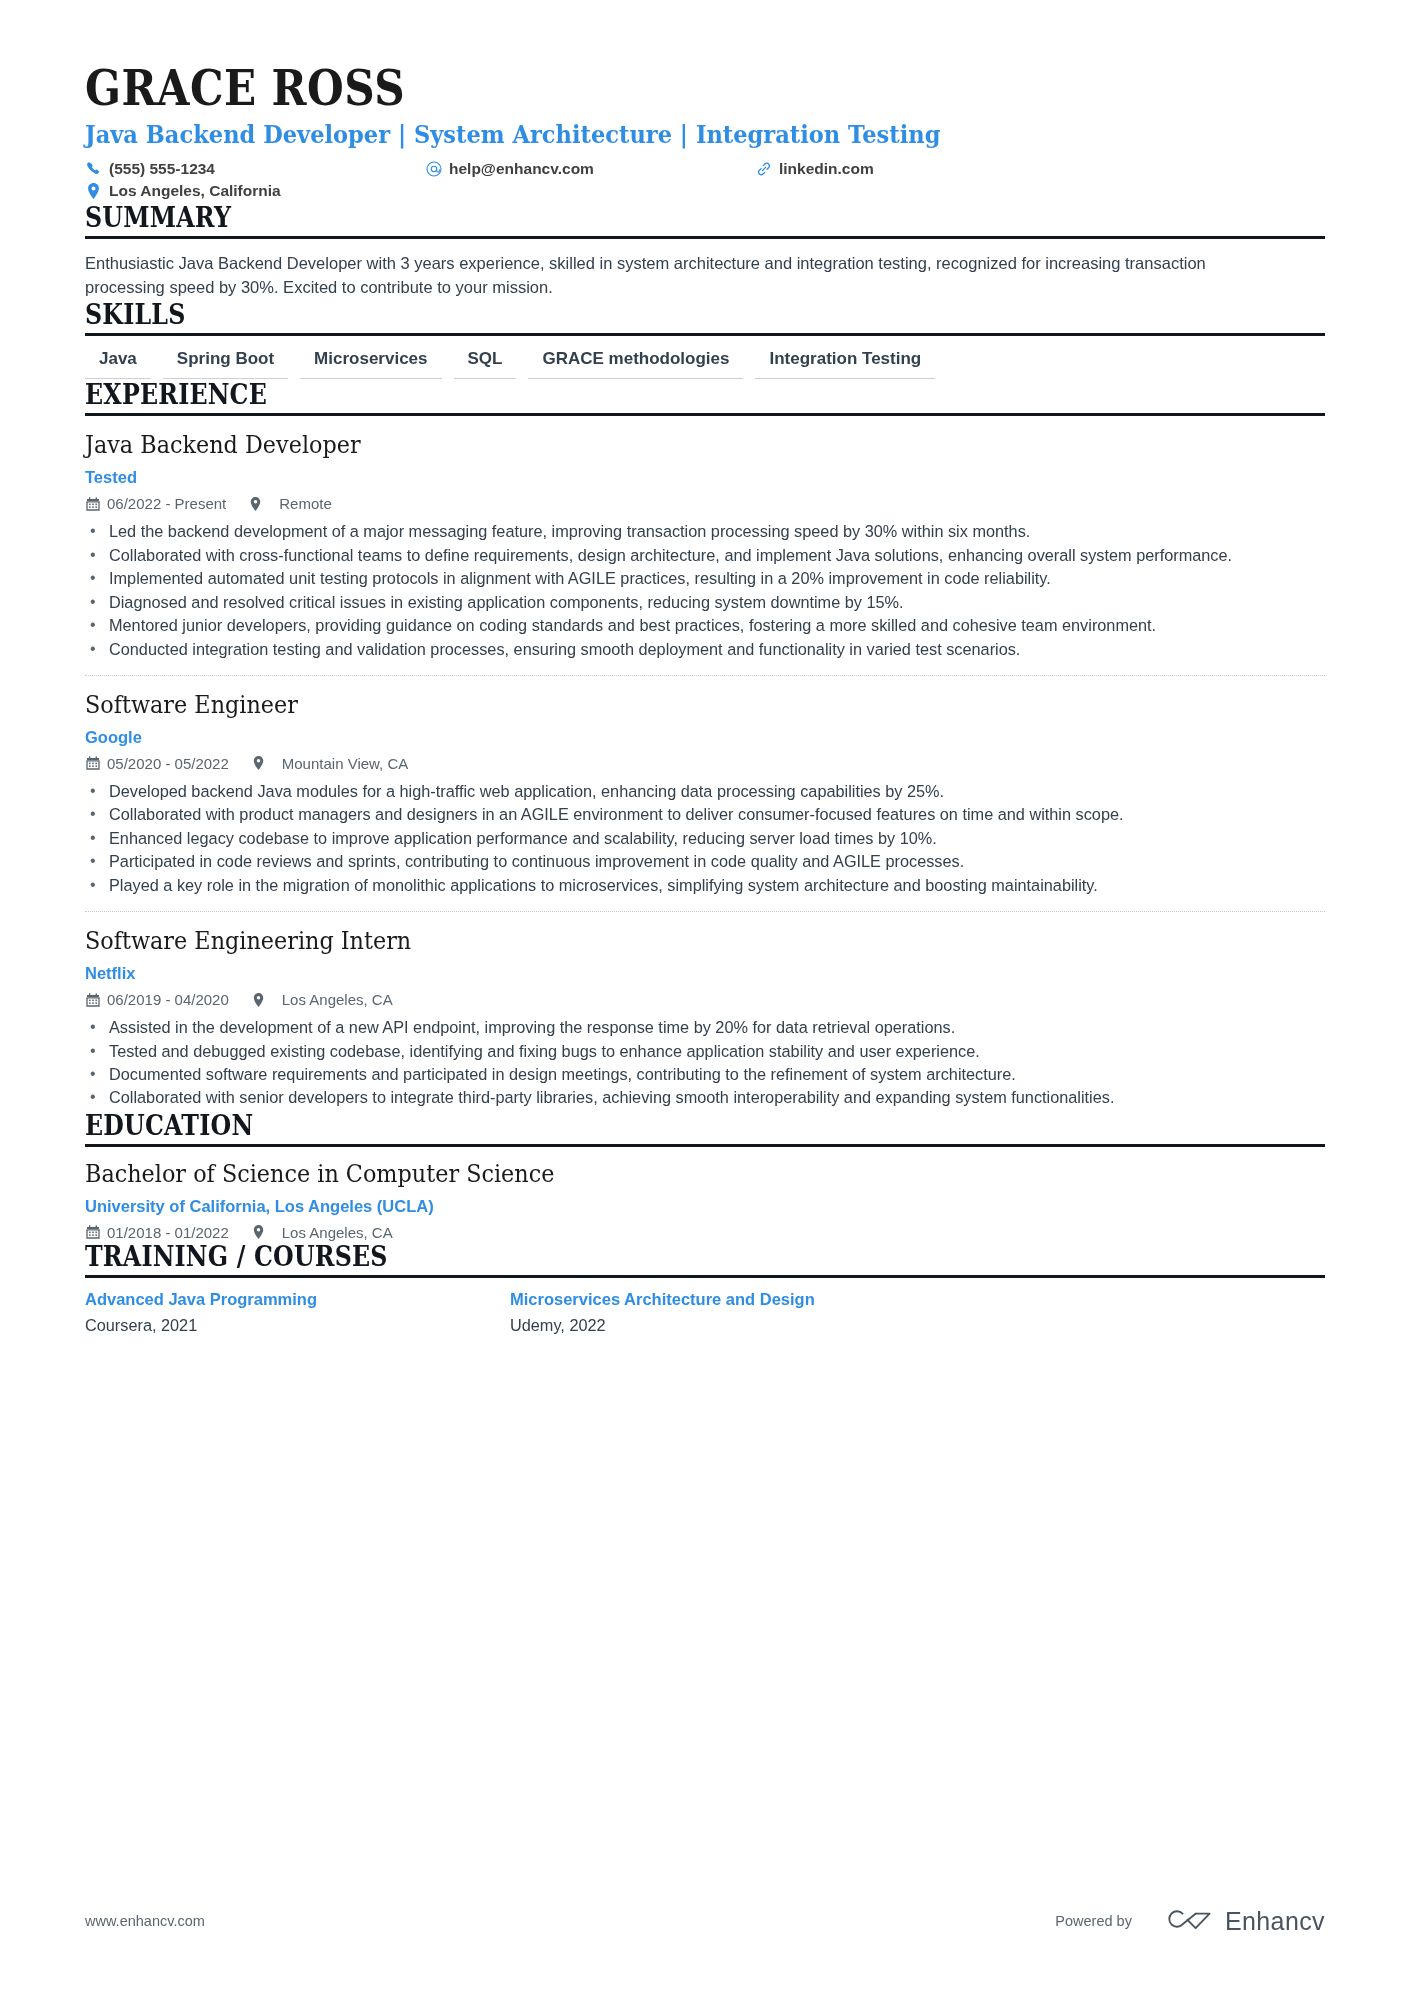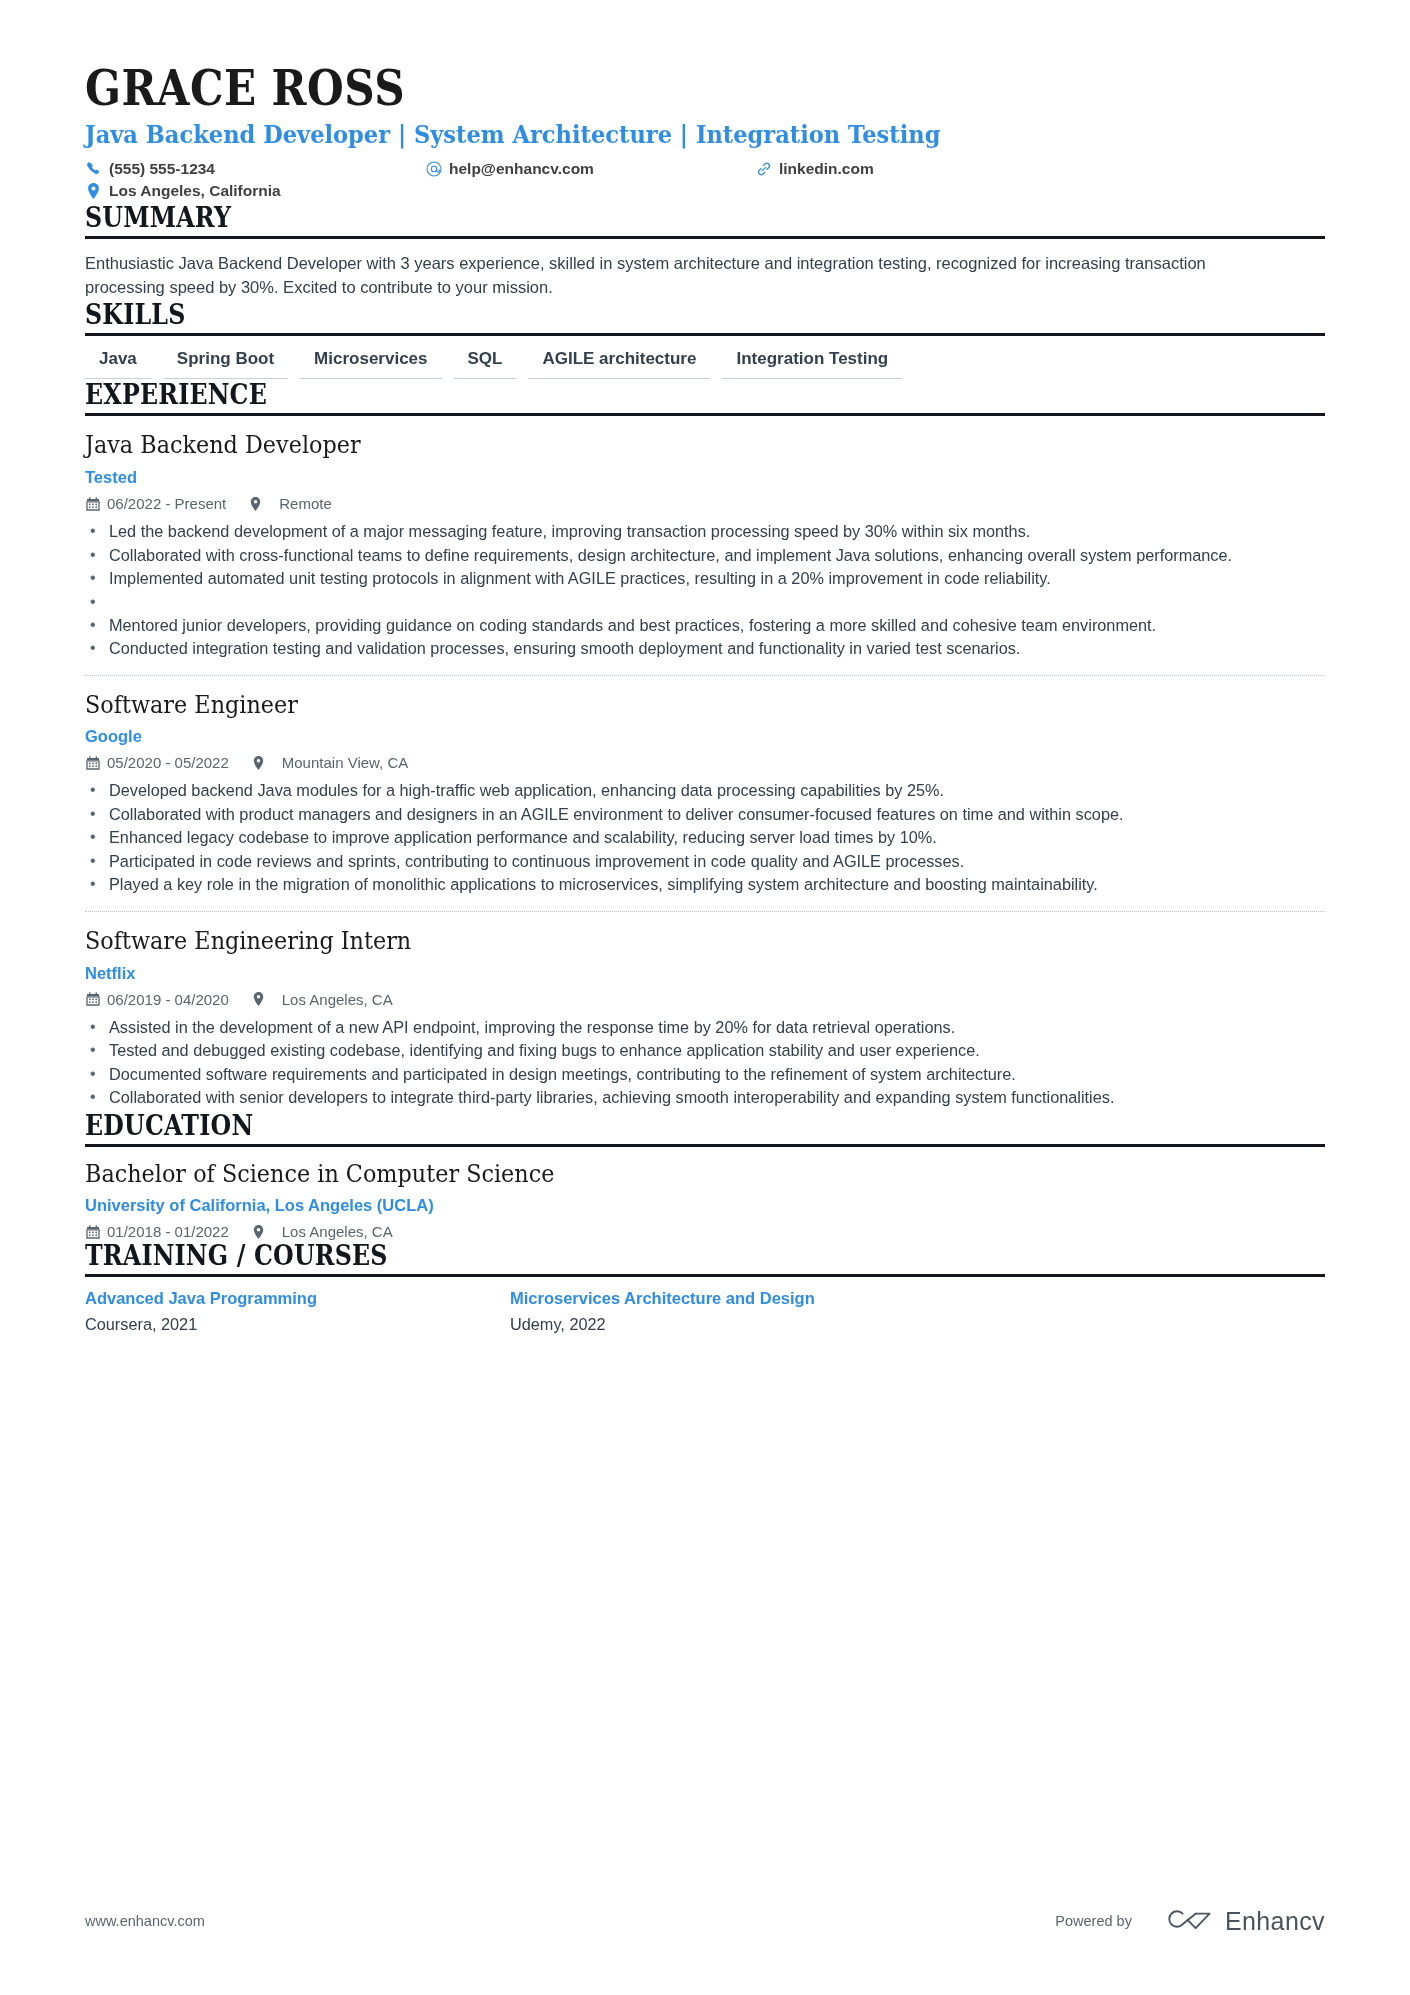--- a/index.html
+++ b/index.html
@@ -357,21 +357,21 @@
   </div>
 
   <div class="section">
     <div class="section-title">SKILLS</div>
     <div class="section-rule"></div>
     <div class="skills-row">
       <div class="skill-pill">Java</div>
       <div class="skill-pill">Spring Boot</div>
       <div class="skill-pill">Microservices</div>
       <div class="skill-pill">SQL</div>
-      <div class="skill-pill">AGILE architecture</div>
+      <div class="skill-pill">GRACE methodologies</div>
       <div class="skill-pill">Integration Testing</div>
     </div>
   </div>
 
   <div class="section">
     <div class="section-title">EXPERIENCE</div>
     <div class="section-rule"></div>
     <div class="section-body">
 
       <div class="job">
@@ -412,20 +412,21 @@
           <div class="bullet">
               <span class="bullet-dot">•</span>
               <span class="bullet-text">Collaborated with cross-functional teams to define requirements, design architecture, and implement Java solutions, enhancing overall system performance.</span>
             </div>
           <div class="bullet">
               <span class="bullet-dot">•</span>
               <span class="bullet-text">Implemented automated unit testing protocols in alignment with AGILE practices, resulting in a 20% improvement in code reliability.</span>
             </div>
           <div class="bullet">
               <span class="bullet-dot">•</span>
+              <span class="bullet-text">Diagnosed and resolved critical issues in existing application components, reducing system downtime by 15%.</span>
             </div>
           <div class="bullet">
               <span class="bullet-dot">•</span>
               <span class="bullet-text">Mentored junior developers, providing guidance on coding standards and best practices, fostering a more skilled and cohesive team environment.</span>
             </div>
           <div class="bullet">
               <span class="bullet-dot">•</span>
               <span class="bullet-text">Conducted integration testing and validation processes, ensuring smooth deployment and functionality in varied test scenarios.</span>
             </div>
         </div>

